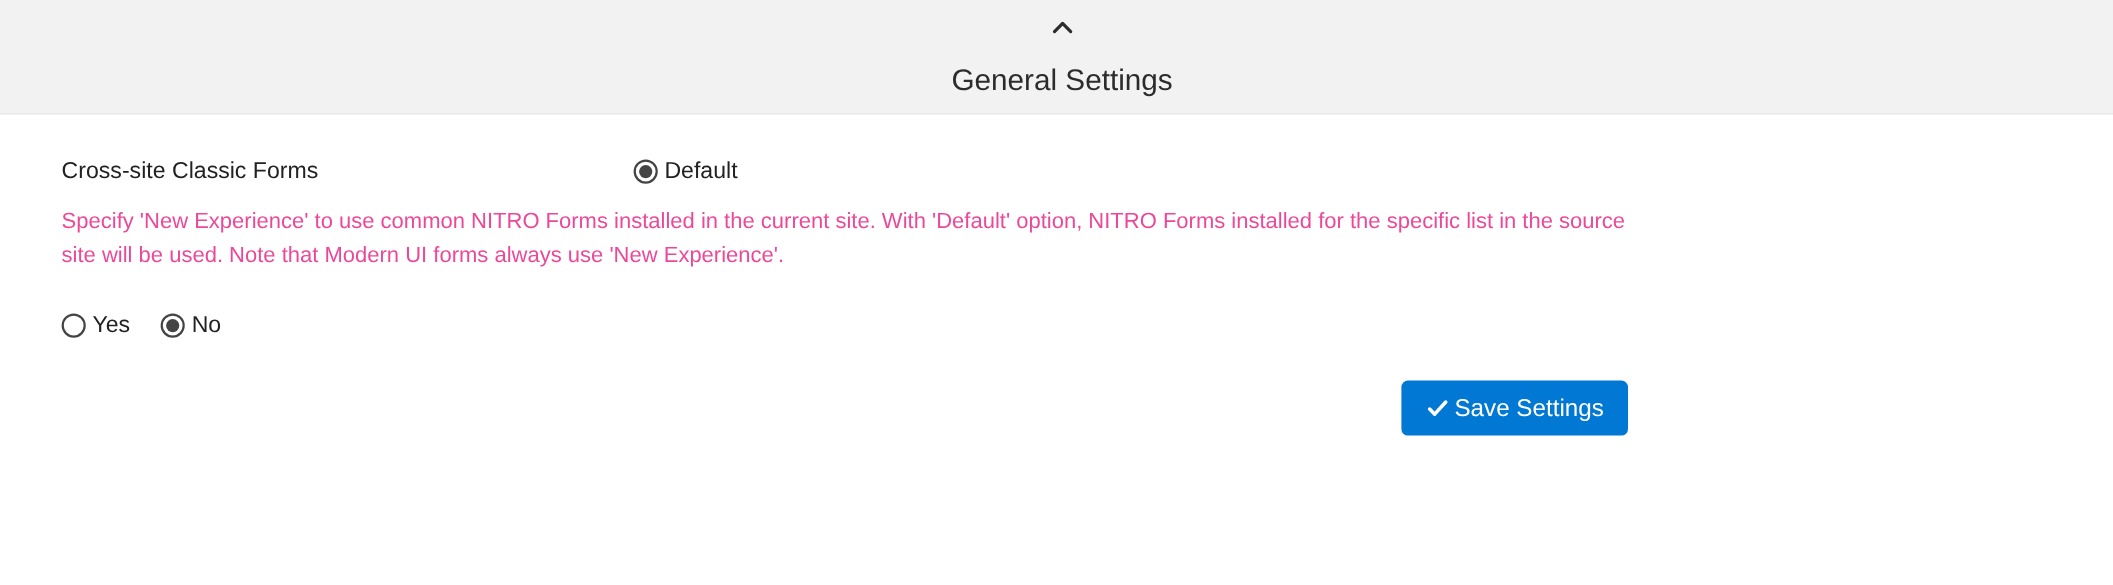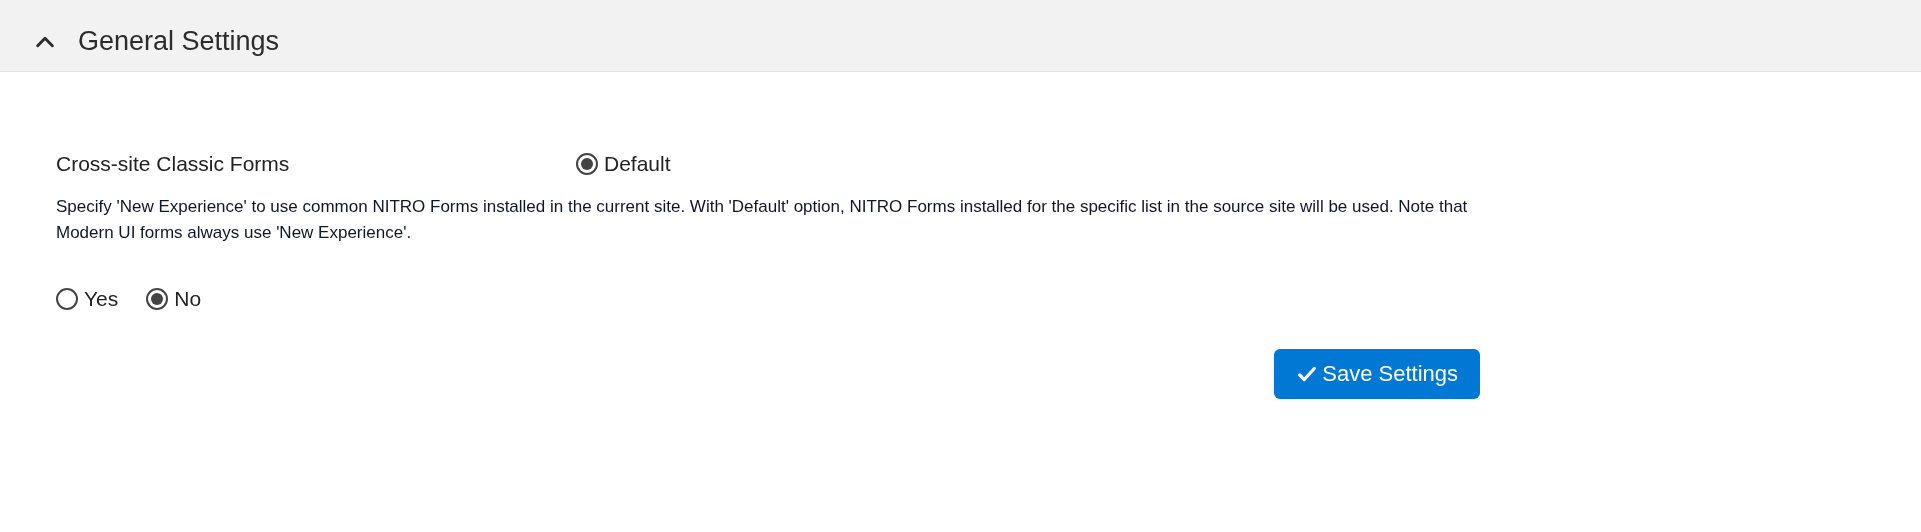--- a/index.html
+++ b/index.html
@@ -10,43 +10,43 @@
     font-size: 21px;
     background: #ffffff;
     color: #212121;
     width: 1921px;
   }
   .panel-header {
     display: flex;
     align-items: center;
     background: #f2f2f2;
     border-bottom: 1px solid #e3e3e3;
-    padding: 26px 24px 14px 34px;
+    padding: 14px 24px 14px 34px;
     gap: 22px;
+    flex-direction: column;
   }
   .chevron {
     width: 22px;
     height: 22px;
     display: inline-block;
   }
   .chevron svg { display: block; }
   .panel-title {
     font-size: 27px;
     font-weight: 400;
     color: #2c2c2c;
   }
   .panel-body {
     padding: 40px 56px 20px 56px;
     max-width: 1536px;
   }
   .setting-row {
     display: flex;
     align-items: flex-end;
     margin-bottom: 18px;
-    margin-top: 40px;
   }
   .setting-label {
     flex: 0 0 520px;
     font-size: 21px;
     color: #222;
   }
   .radio-group {
     display: flex;
     align-items: center;
     gap: 28px;
@@ -73,22 +73,22 @@
     height: 12px;
     border-radius: 50%;
     background: #444;
     display: block;
   }
   .radio-text {
     font-size: 21px;
     color: #222;
   }
   .help-text {
-    color: #0f172a;
-    font-size: 17px;
+    color: #ec4899;
+    font-size: 20px;
     line-height: 1.55;
     margin-bottom: 36px;
   }
   .button-row {
     display: flex;
     justify-content: flex-end;
     padding: 0 56px 20px 0;
     max-width: 1536px;
   }
   .primary-button {

